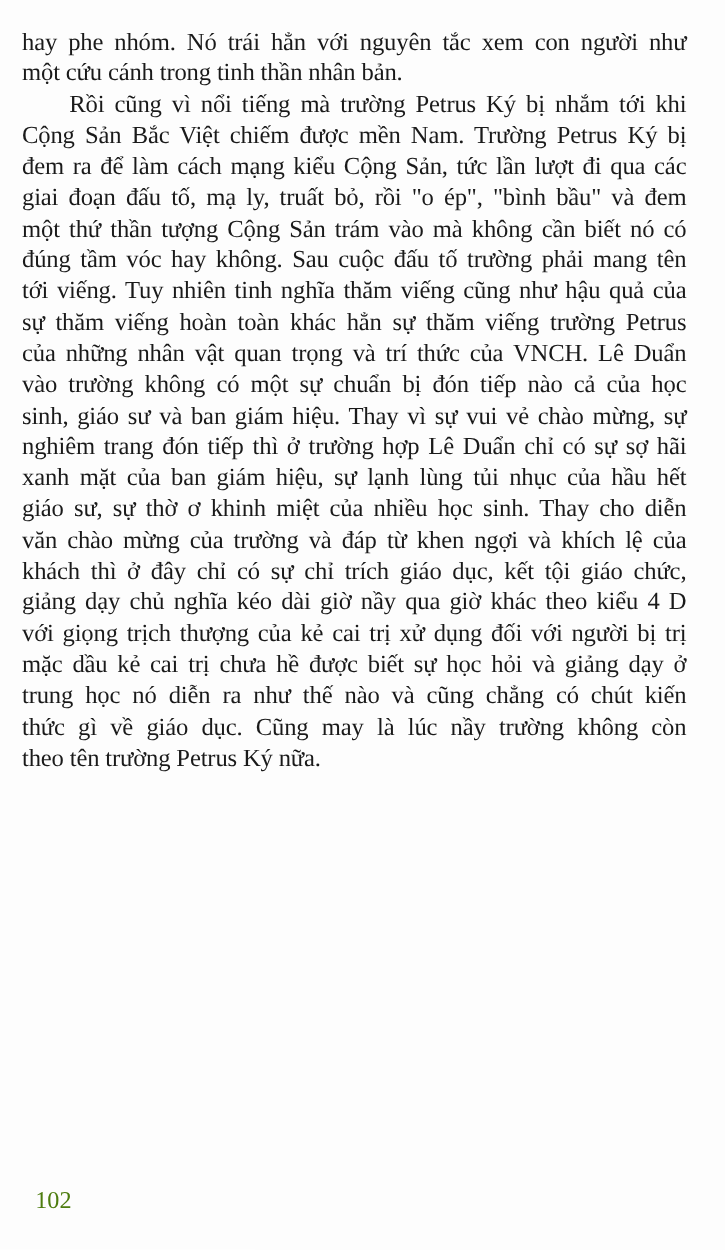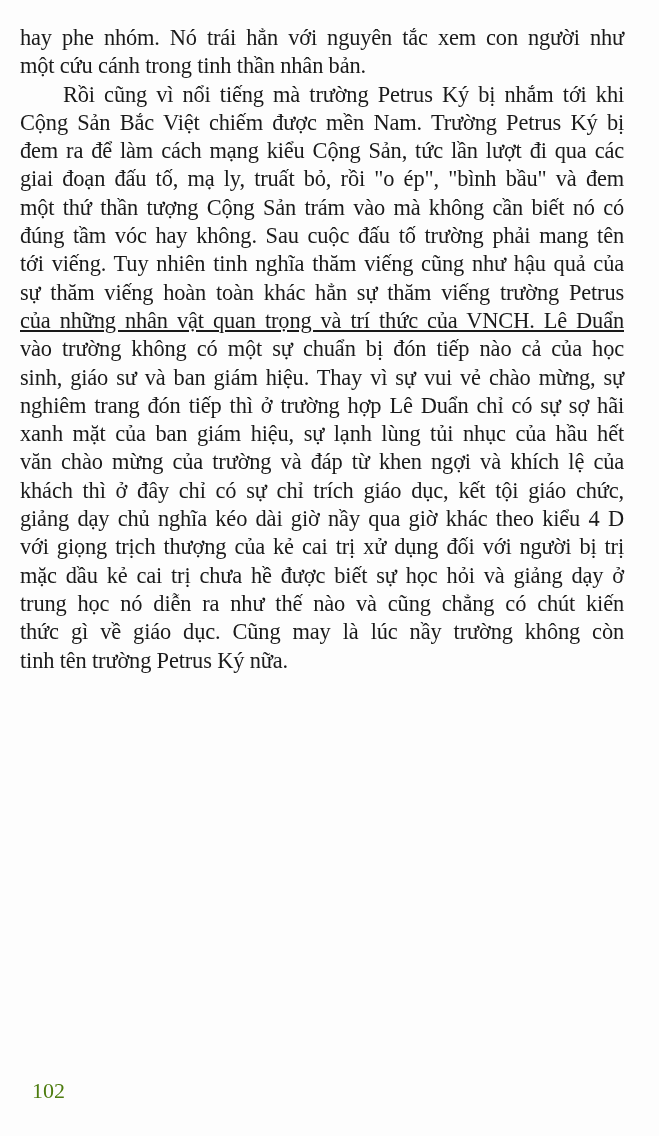--- a/index.html
+++ b/index.html
@@ -60,29 +60,30 @@
   </div>
   <div class="para">
     <span class="line" style="padding-left: 43px; white-space: normal;"><span style="white-space: nowrap;">Rồi cũng vì nổi tiếng mà trường Petrus Ký bị nhắm tới khi</span></span>
     <span class="line" style="white-space: normal;"><span style="white-space: nowrap;">Cộng Sản Bắc Việt chiếm được mền Nam. Trường Petrus Ký bị</span></span>
     <span class="line" style="white-space: normal;"><span style="white-space: nowrap;">đem ra để làm cách mạng kiểu Cộng Sản, tức lần lượt đi qua các</span></span>
     <span class="line" style="white-space: normal;"><span style="white-space: nowrap;">giai đoạn đấu tố, mạ ly, truất bỏ, rồi "o ép", "bình bầu" và đem</span></span>
     <span class="line" style="white-space: normal;"><span style="white-space: nowrap;">một thứ thần tượng Cộng Sản trám vào mà không cần biết nó có</span></span>
     <span class="line" style="white-space: normal;"><span style="white-space: nowrap;">đúng tầm vóc hay không. Sau cuộc đấu tố trường phải mang tên</span></span>
     <span class="line" style="white-space: normal;"><span style="white-space: nowrap;">tới viếng. Tuy nhiên tinh nghĩa thăm viếng cũng như hậu quả của</span></span>
     <span class="line" style="white-space: normal;"><span style="white-space: nowrap;">sự thăm viếng hoàn toàn khác hẳn sự thăm viếng trường Petrus</span></span>
-    <span class="line" style="white-space: normal;"><span style="white-space: nowrap; text-decoration: underline;">của những nhân vật quan trọng và trí thức của VNCH. Lê Duẩn</span></span>
+    <span class="line" style="white-space: normal;"><span style="white-space: nowrap;">của những nhân vật quan trọng và trí thức của VNCH. Lê Duẩn</span></span>
     <span class="line" style="white-space: normal;"><span style="white-space: nowrap;">vào trường không có một sự chuẩn bị đón tiếp nào cả của học</span></span>
     <span class="line" style="white-space: normal;"><span style="white-space: nowrap;">sinh, giáo sư và ban giám hiệu. Thay vì sự vui vẻ chào mừng, sự</span></span>
     <span class="line" style="white-space: normal;"><span style="white-space: nowrap;">nghiêm trang đón tiếp thì ở trường hợp Lê Duẩn chỉ có sự sợ hãi</span></span>
     <span class="line" style="white-space: normal;"><span style="white-space: nowrap;">xanh mặt của ban giám hiệu, sự lạnh lùng tủi nhục của hầu hết</span></span>
+    <span class="line" style="white-space: normal;"><span style="white-space: nowrap;">giáo sư, sự thờ ơ khinh miệt của nhiều học sinh. Thay cho diễn</span></span>
     <span class="line" style="white-space: normal;"><span style="white-space: nowrap;">văn chào mừng của trường và đáp từ khen ngợi và khích lệ của</span></span>
     <span class="line" style="white-space: normal;"><span style="white-space: nowrap;">khách thì ở đây chỉ có sự chỉ trích giáo dục, kết tội giáo chức,</span></span>
     <span class="line" style="white-space: normal;"><span style="white-space: nowrap; margin-top: 20px;">giảng dạy chủ nghĩa kéo dài giờ nầy qua giờ khác theo kiểu 4 D</span></span>
     <span class="line" style="white-space: normal;"><span style="white-space: nowrap;">với giọng trịch thượng của kẻ cai trị xử dụng đối với người bị trị</span></span>
     <span class="line" style="white-space: normal;"><span style="white-space: nowrap;">mặc dầu kẻ cai trị chưa hề được biết sự học hỏi và giảng dạy ở</span></span>
     <span class="line" style="white-space: normal;"><span style="white-space: nowrap;">trung học nó diễn ra như thế nào và cũng chẳng có chút kiến</span></span>
     <span class="line" style="white-space: normal;"><span style="white-space: nowrap;">thức gì về giáo dục. Cũng may là lúc nầy trường không còn</span></span>
-    <span class="line last">tinh tên trường Petrus Ký nữa.</span>
+    <span class="line last">theo tên trường Petrus Ký nữa.</span>
   </div>
 </div>
 
 <div class="page-number">102</div>
 
 </body></html>

